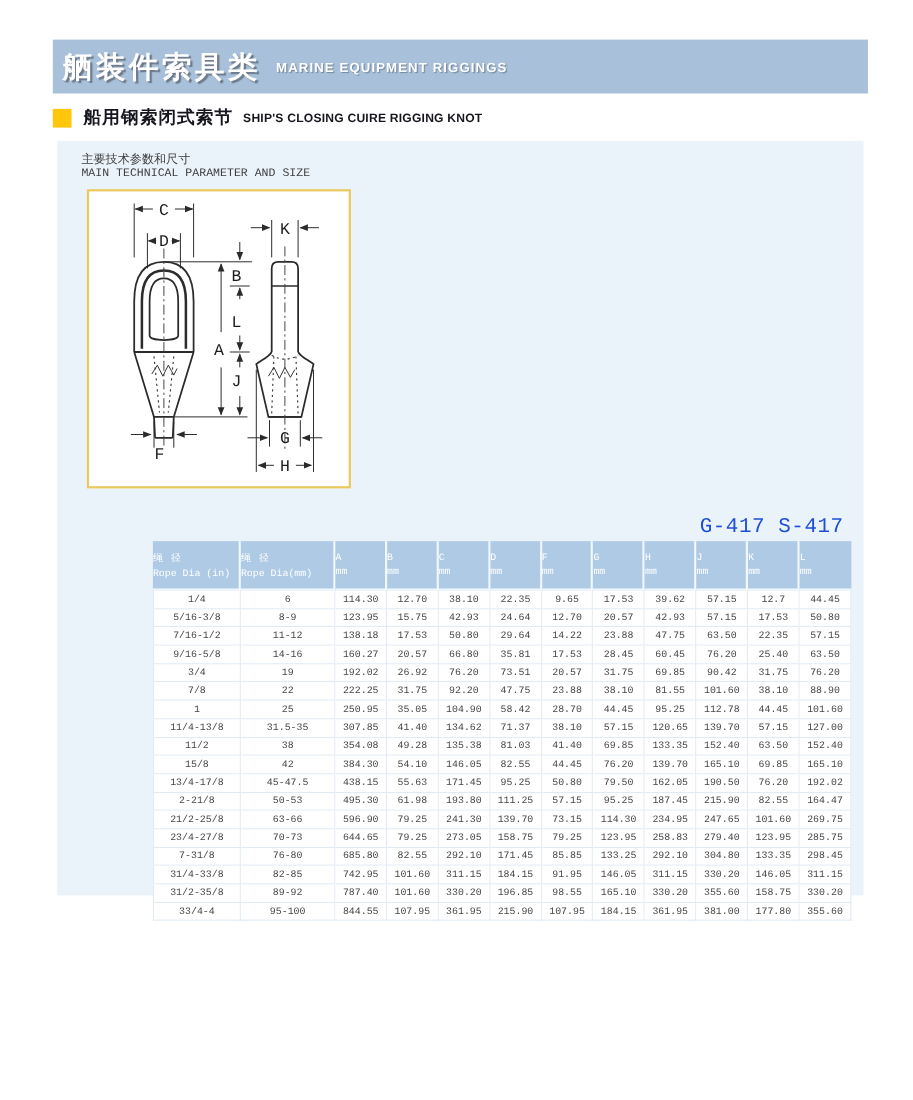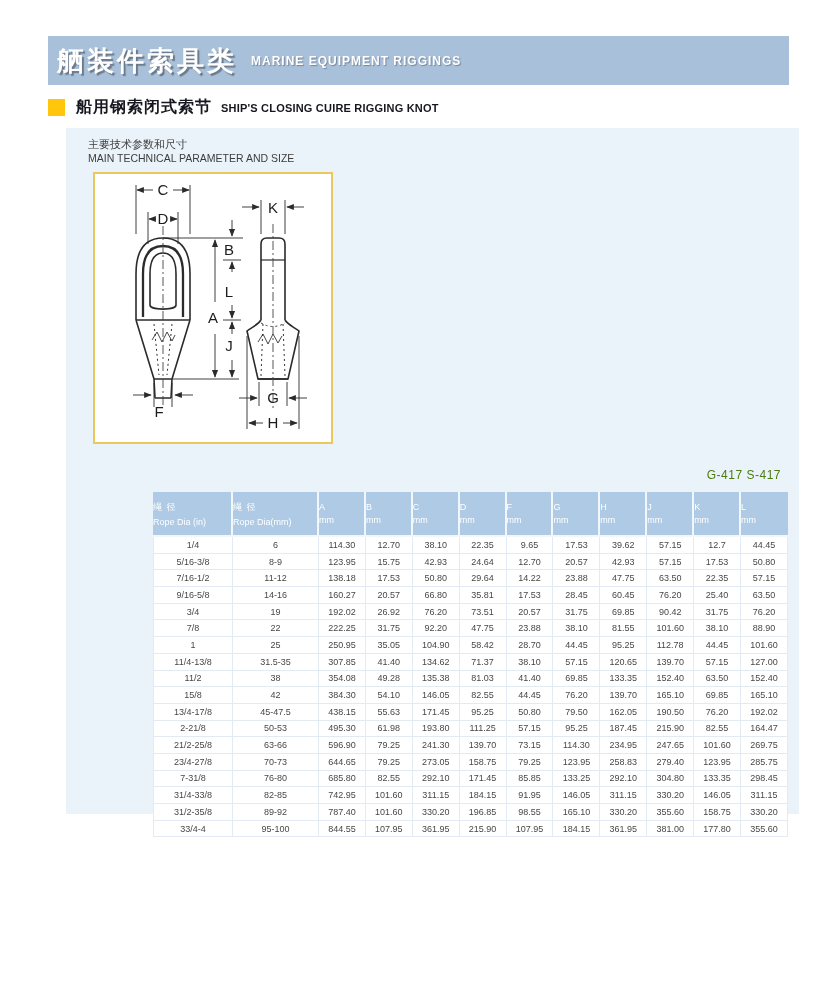--- a/index.html
+++ b/index.html
@@ -15,32 +15,32 @@
   .banner .en { font-size:12px; font-weight:bold; color:var(--banner_text,#ffffff);
     margin-left:14px; letter-spacing:1px; text-shadow:1px 1px 1px rgba(96,108,125,.7); }
 
   
   .section { position:absolute; left:48px; top:97px; display:flex; align-items:center; }
   .bullet { width:17px; height:17px; background:var(--accent_yellow,#ffc60b); margin-right:11px; }
   .section .zh { font-size:16px; font-weight:bold; color:#16161e; letter-spacing:1px; }
   .section .en { font-size:11px; font-weight:bold; color:#16161e; margin-left:9px; letter-spacing:.2px; }
 
   
-  .panel { position:absolute; left:66px; top:128px; width:733px; height:686px;
-    background:var(--panel_bg,#eaf2fa); }
+  .panel { position:absolute; left:52px; top:128px; width:733px; height:686px;
+    background:var(--panel_bg,#eaf2fa);font-family:Liberation Mono, monospace; }
   .subtitle-zh { position:absolute; left:22px; top:9px;  font-size:11px;  color:#3d3d3d; }
   .subtitle-en { position:absolute; left:22px; top:24px; font-size:10.5px; color:#3d3d3d; }
 
   
   .drawbox { position:absolute; left:27px; top:44px; width:240px; height:272px;
     background:#fff; border:2px solid var(--box_border,#eac85e); }
   .drawbox svg { display:block; width:100%; height:100%; }
   .dim-label { font-size:15px; fill:#1c1c1c; }
 
-  .model-code { position:absolute; right:18px; top:340px; font-size:12px; color:#4d7c0f;
+  .model-code { position:absolute; right:18px; top:340px; font-size:19px; color:#1d4ed8;
     letter-spacing:.5px; }
 
   
   .tablewrap { position:absolute; left:87px; top:364px; width:635px; }
   table { border-collapse:separate; border-spacing:0; width:635px; table-layout:fixed; }
   th { background:var(--th_bg,#aecae5); color:var(--th_text,#ffffff); font-weight:normal;
     height:45px; border-right:2px solid #f2f7fc; border-bottom:2px solid #f2f7fc;
     vertical-align:middle; text-align:left; }
   th:last-child { border-right:none; }
   th .th1 { font-size:9px; letter-spacing:1px; margin-bottom:3px; }

